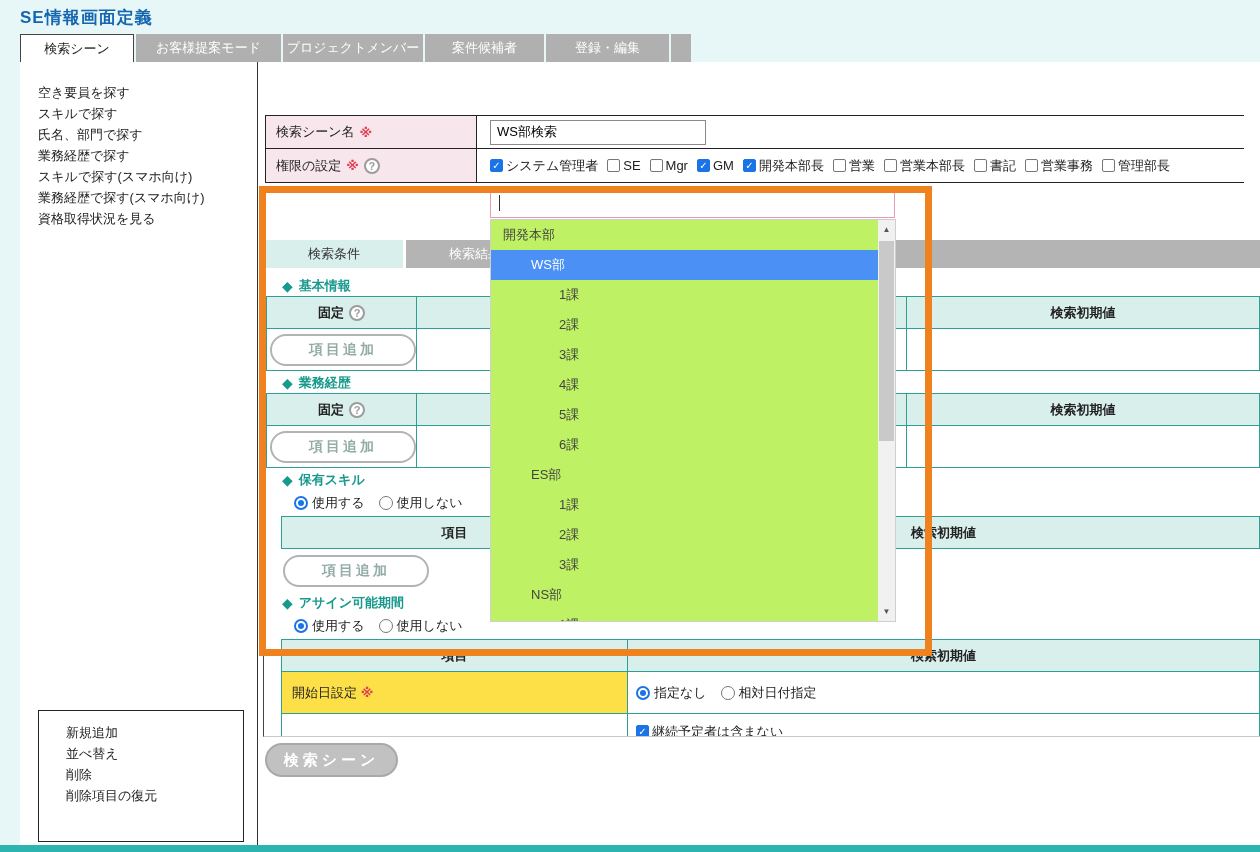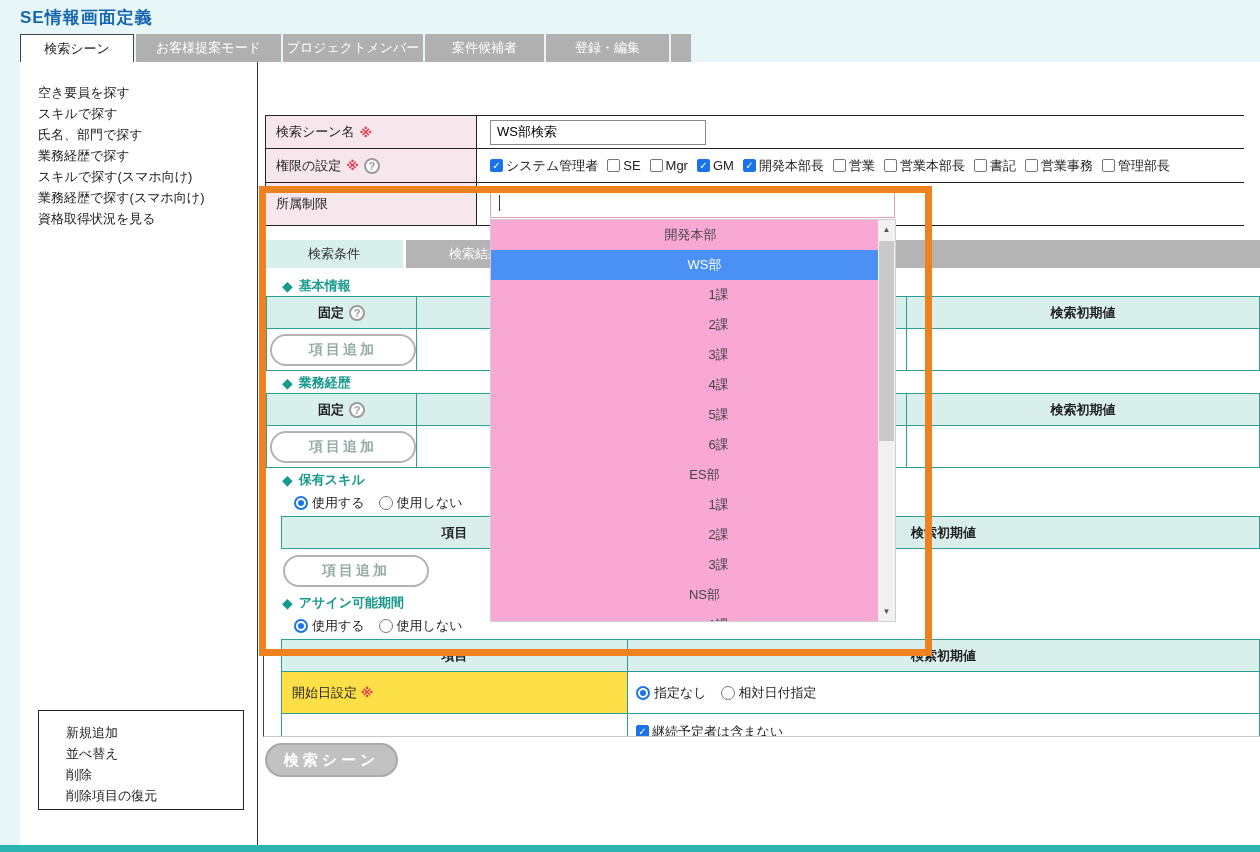--- a/index.html
+++ b/index.html
@@ -25,21 +25,21 @@
   .tab.active { background:#fff; color:#222; border:1px solid #444; border-bottom:none; }
   .t1{width:114px;} .t2{width:145px;} .t3{width:140px;} .t4{width:119px;} .t5{width:123px;} .t6{width:20px;}
   
   .content { position:absolute; left:20px; top:62px; right:0; bottom:7px; background:#fff; }
   .vdivider { position:absolute; left:257px; top:62px; bottom:7px; width:1px; background:#333; z-index:3; }
   .footer-bar { position:absolute; left:0; right:0; bottom:0; height:7px; background:#2cb5b0; }
   
   .side-links { position:absolute; left:38px; top:82px; line-height:21px; z-index:2; }
   .side-links div { cursor:pointer; }
   .menu-box {
-    position:absolute; left:38px; top:710px; width:206px; height:100px;
+    position:absolute; left:38px; top:710px; width:206px; height:132px;
     background:#fff; border:1px solid #222; z-index:2;
     padding:11px 0 12px 27px; line-height:21px;
   }
   .menu-box div { cursor:pointer; }
   
   .form-table { position:absolute; left:265px; top:115px; right:16px; z-index:2; border-top:1px solid #222; }
   .frow { display:flex; border-bottom:1px solid #222; background:#fff; }
   .frow .lbl {
     width:212px; background:#f8e6ed; border-left:1px solid #222; border-right:1px solid #222;
     padding:0 0 0 10px; display:flex; align-items:center; gap:5px;
@@ -114,21 +114,21 @@
   .pill.submit { width:130px; background:#ee7ba3; border:2px solid #e2548a; }
   .pill.cancel { width:133px; background:#c2c1c1; border:2px solid #a9a9a9; }
   
   .belong-input {
     position:absolute; left:490px; top:187px; width:405px; height:31px;
     background:#fff; border:1px solid #e79cb1; z-index:10;
   }
   .caret { position:absolute; left:8px; top:7px; width:1px; height:16px; background:#333; }
   .dropdown {
     position:absolute; left:490px; top:219px; width:406px; height:403px;
-    background:#f9a8d4; border:1px solid #cfcfcf; z-index:10; overflow:hidden;text-align:center;
+    background:#bef264; border:1px solid #cfcfcf; z-index:10; overflow:hidden;
   }
   .dd-list { position:absolute; left:0; top:0; right:17px; bottom:0; overflow:hidden; }
   .dd-item { height:30px; line-height:30px; color:#444; white-space:nowrap; cursor:pointer; }
   .dd-item.lv0 { padding-left:12px; }
   .dd-item.lv1 { padding-left:40px; }
   .dd-item.lv2 { padding-left:68px; }
   .dd-item.sel { background:#4a90f5; color:#fff; }
   .dd-scroll { position:absolute; right:0; top:0; bottom:0; width:17px; background:#f1f1f1; }
   .dd-arrow { position:absolute; left:0; width:17px; height:17px; color:#555; font-size:8px;
     display:flex; align-items:center; justify-content:center; cursor:pointer; }
@@ -218,26 +218,20 @@
         </span>
       <span class="cbitem">
           <span class="cb"></span>
           <span>営業事務</span>
         </span>
       <span class="cbitem">
           <span class="cb"></span>
           <span>管理部長</span>
         </span>
     </div>
-  </div>
-  <div class="frow r3">
-    <div class="lbl">
-      <span>所属制限</span>
-    </div>
-    <div class="val"></div>
   </div>
 </div>
 
 <div class="inner-tabs">
   <div class="itab cond">検索条件</div>
   <div class="itab result">検索結果</div>
   <div class="itab-fill"></div>
 </div>
 
 <div class="panel">

